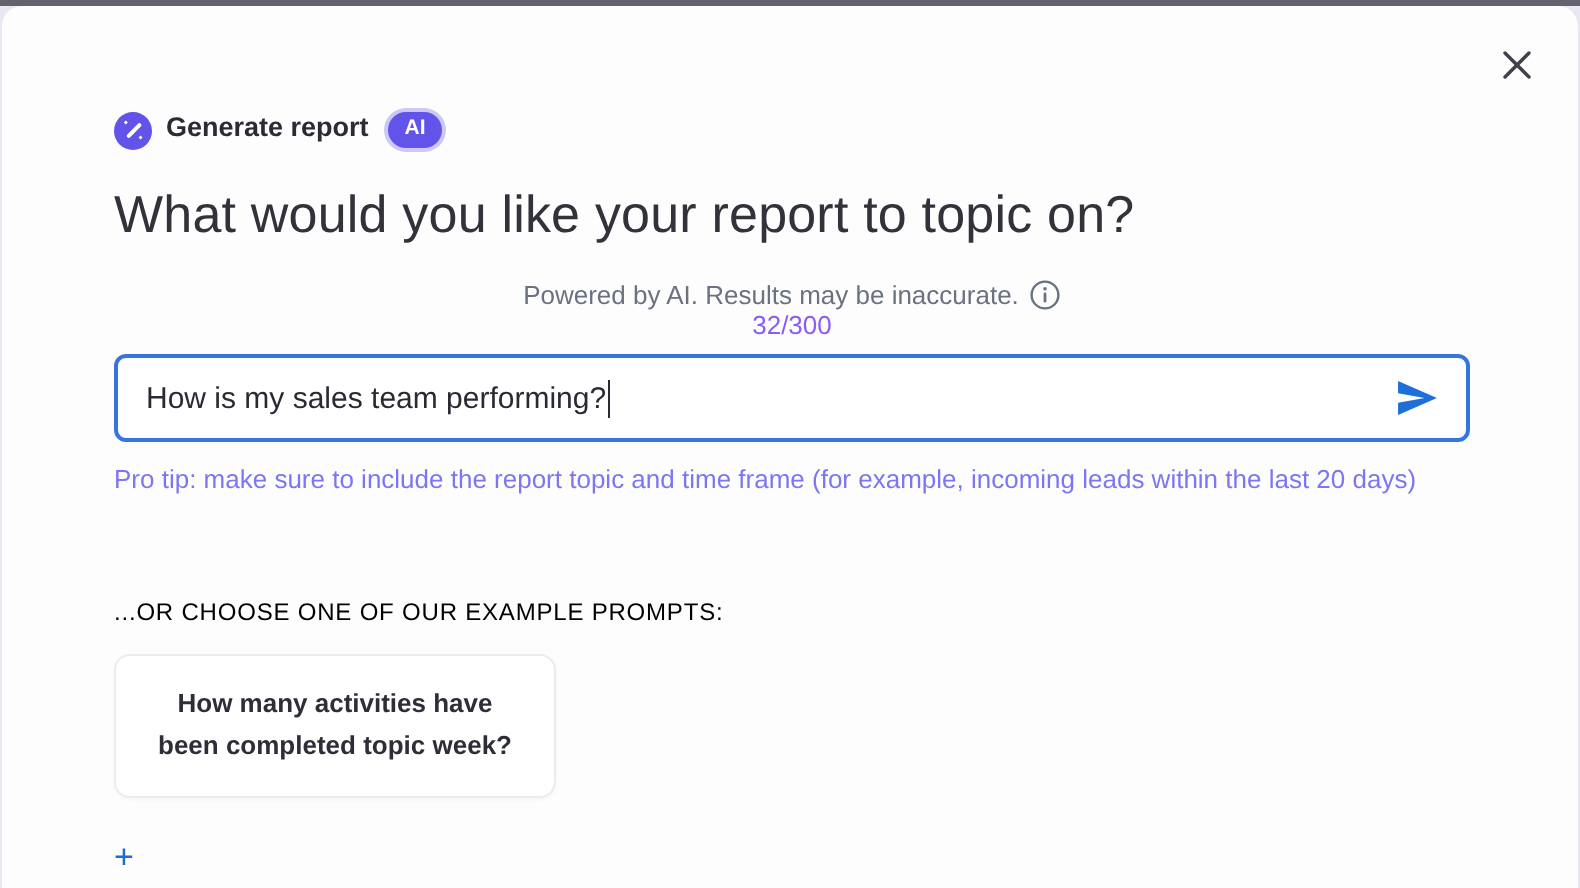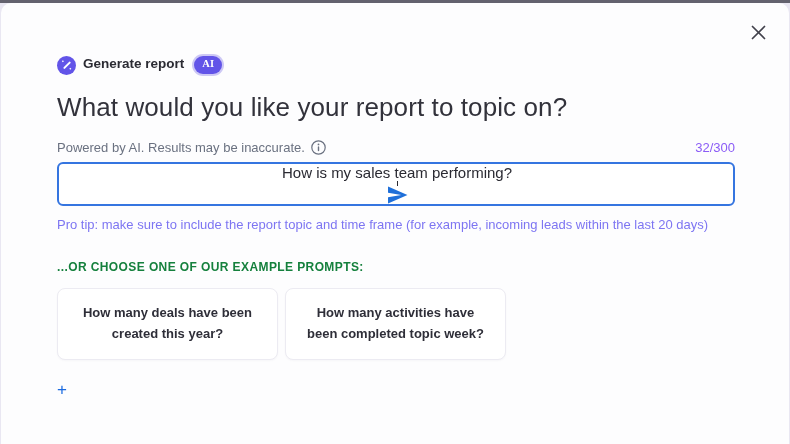--- a/index.html
+++ b/index.html
@@ -37,71 +37,69 @@
   }
   .ai-badge {
     background: #6254e8;
     color: #ffffff;
     font-size: 10.5px; font-weight: 700;
     padding: 3px 8px 4px;
     border-radius: 999px;
     box-shadow: 0 0 0 2px #cdc8f5;
     margin-left: 3px;
     line-height: 1;
-    font-family: Liberation Serif, serif;
   }
   .heading {
     margin-top: 17px;
     font-size: 26px;
     font-weight: 400;
     color: #32323b;
     letter-spacing: 0.1px;
   }
   .meta-row {
     margin-top: 17px;
-    display: flex; align-items: center; justify-content: space-between;
+    display: flex; align-items: center; justify-content: space-between; flex-direction: column;
   }
   .disclaimer {
     display: flex; align-items: center; gap: 6px;
     font-size: 13px; color: #6a7180;
   }
   .char-counter { font-size: 13px; color: #8b5cf6; }
   .input-box {
     margin-top: 7px;
     height: 44px;
     background: #ffffff;
     border: 2px solid #3575e0;
     border-radius: 6px;
     display: flex; align-items: center;
     padding: 0 12px 0 14px;
     cursor: text;
-    flex-direction: column;
   }
   .input-text {
     font-size: 15px; color: #2a2a32;
   }
   .caret {
     width: 1px; height: 19px; background: #2a2a32; margin-left: 1px;
   }
   .input-spacer { flex: 1; }
   .send-btn {
     background: none; border: none; cursor: pointer;
     display: flex; align-items: center; justify-content: center;
     width: 26px; height: 26px;
   }
   .pro-tip {
     margin-top: 11px;
     font-size: 13px;
     color: #7d75f2;
   }
   .examples-label {
-    margin-top: 28px;
+    margin-top: 52px;
     font-size: 12px;
-    font-weight: 700;
-    color: #15803d;
+    font-weight: 400;
+    color: #000000;
     letter-spacing: 0.4px;
   }
   .cards-row {
     margin-top: 14px;
     display: flex; gap: 7px;
   }
   .prompt-card {
     width: 221px; height: 72px;
     background: #ffffff;
     border: 1px solid #ecebf2;
@@ -184,21 +182,20 @@
           </svg>
         </span>
       </button>
     </div>
 
     <div class="pro-tip">Pro tip: make sure to include the report topic and time frame (for example, incoming leads within the last 20 days)</div>
 
     <div class="examples-label">...OR CHOOSE ONE OF OUR EXAMPLE PROMPTS:</div>
 
     <div class="cards-row">
-      <div class="prompt-card">How many deals have been created this year?</div>
       <div class="prompt-card">How many activities have been completed topic week?</div>
     </div>
 
     <button class="more-link">
       <span class="plus-glyph">+</span>
     </button>
 
   </div>
 </div>
 

